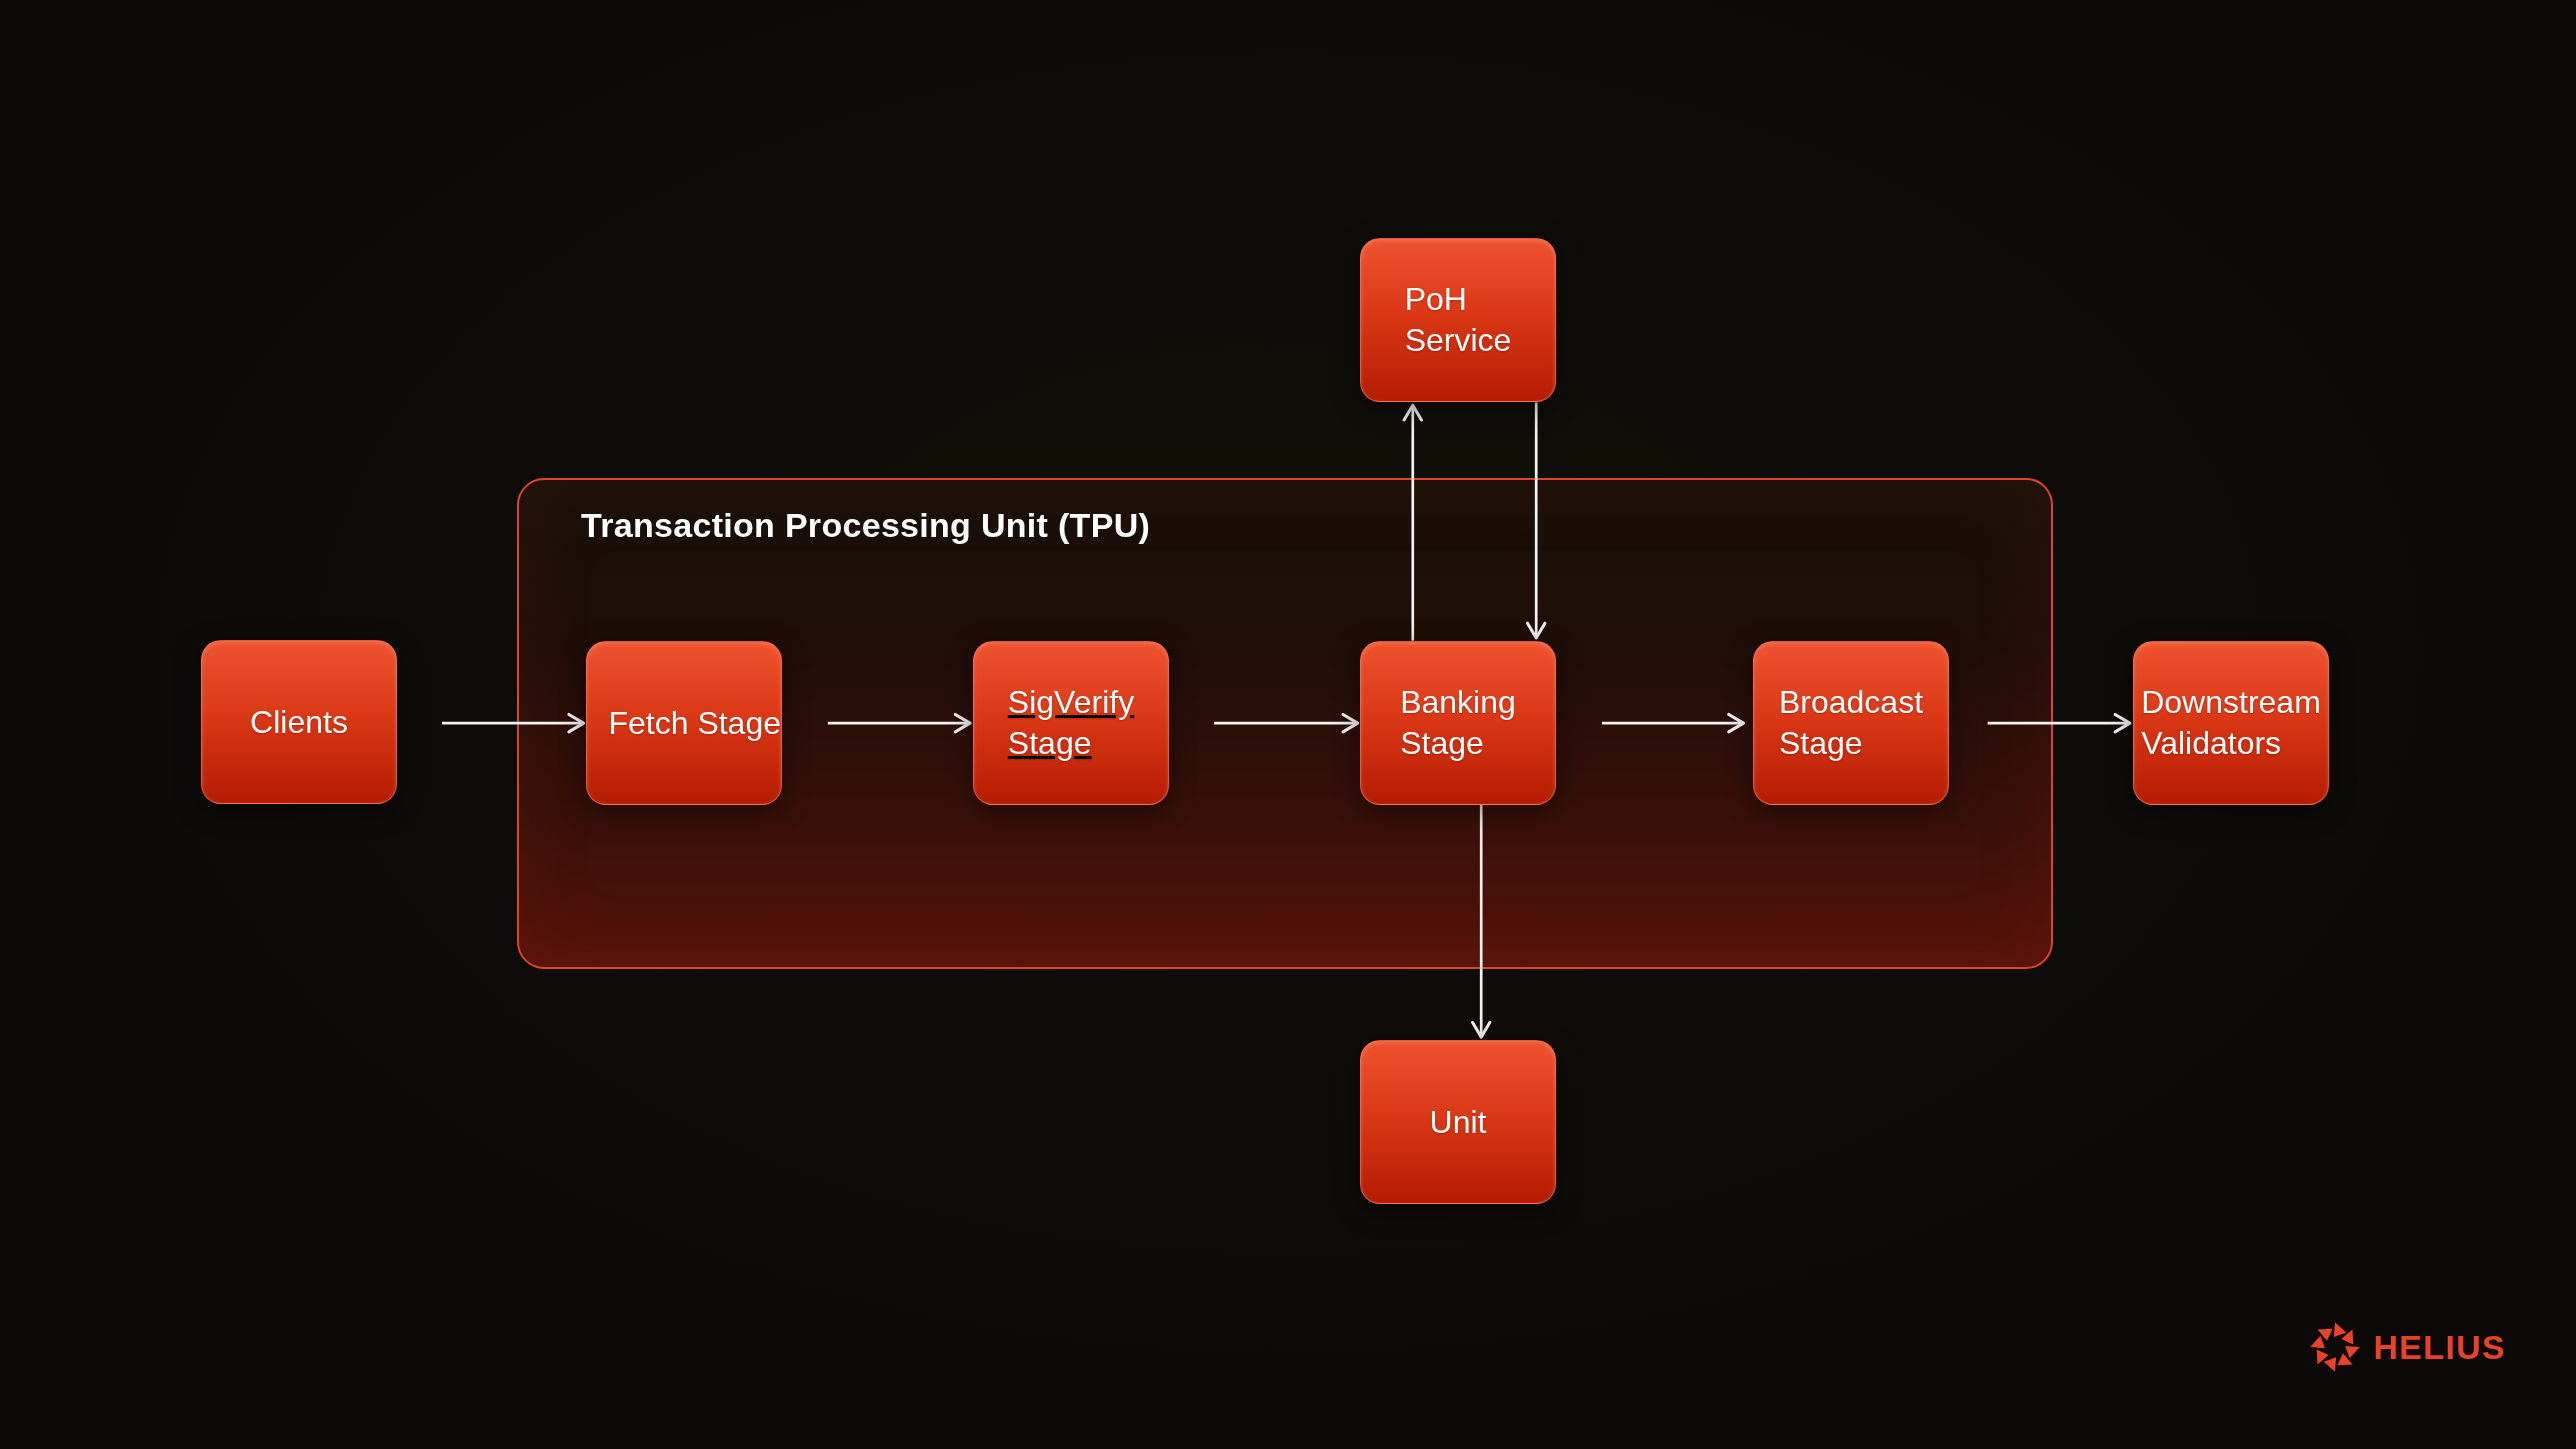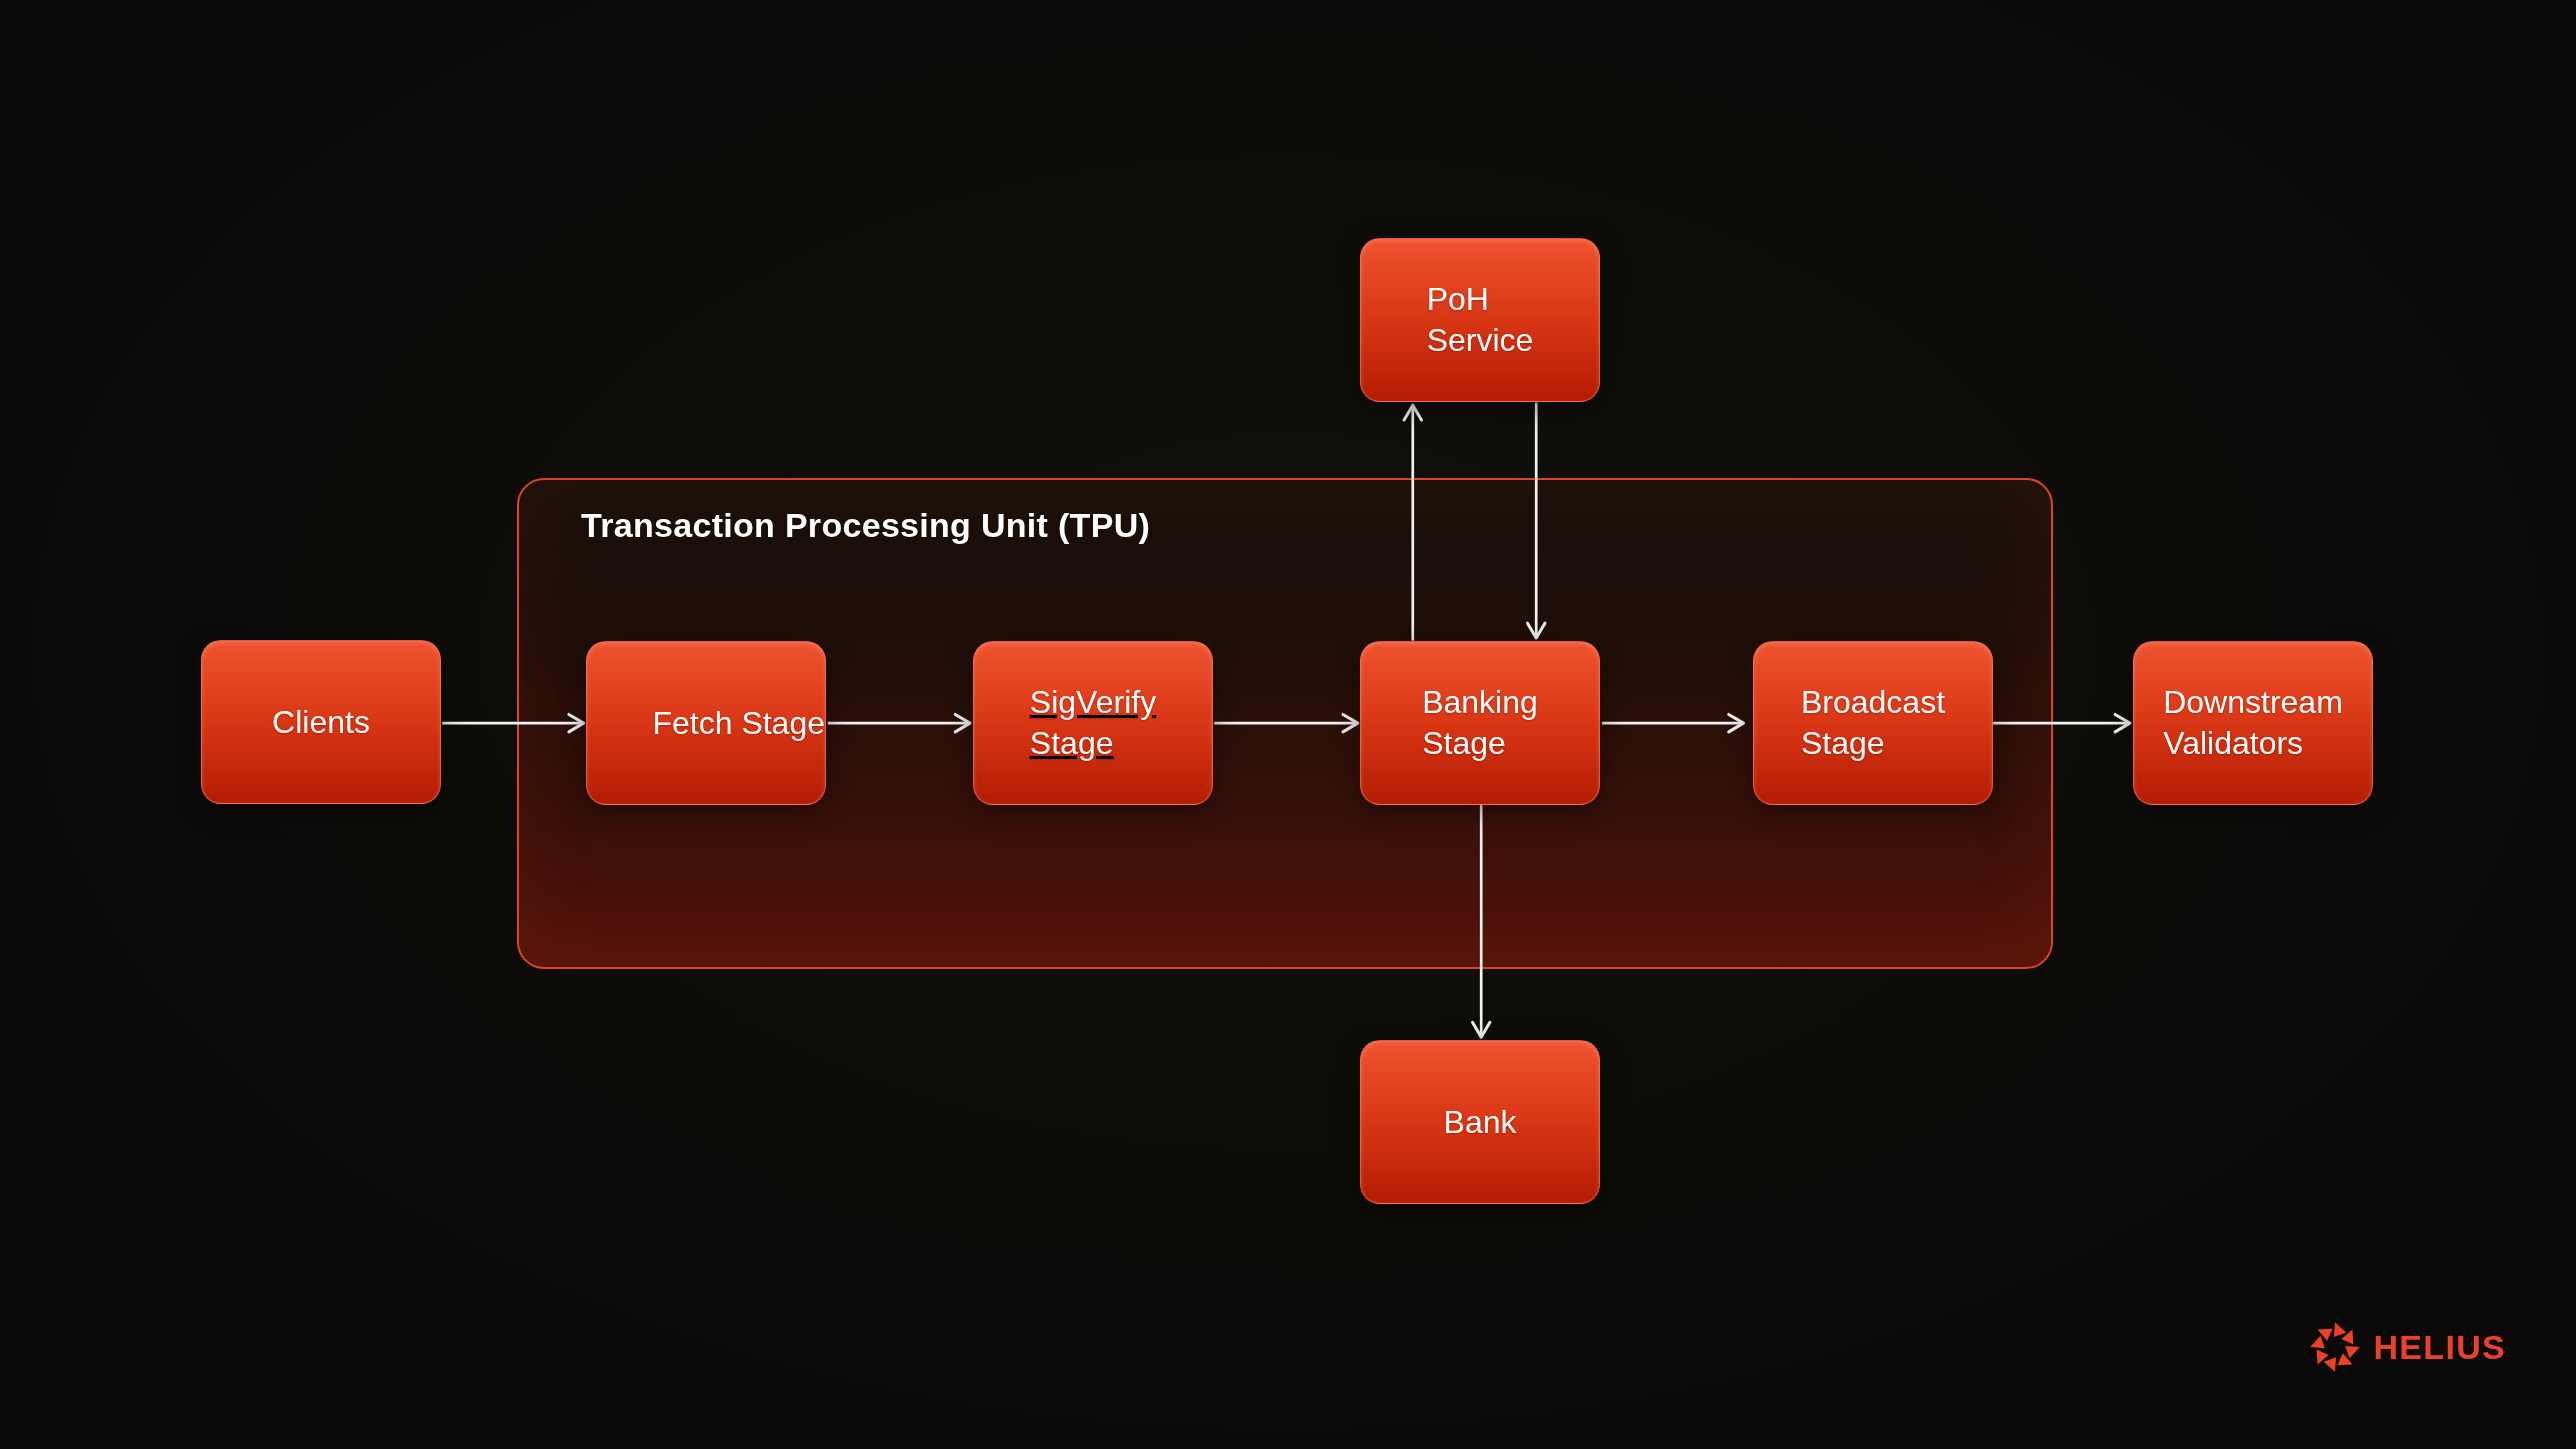--- a/index.html
+++ b/index.html
@@ -39,21 +39,21 @@
     font-size: 34px;
     font-weight: bold;
     letter-spacing: 0.3px;
     white-space: nowrap;
     margin-left: 35px;
   }
 
   
   .node {
     position: absolute;
-    width: 240px;
+    width: 196px;
     height: 164px;
     border-radius: 20px;
     box-sizing: border-box;
     background: linear-gradient(180deg, #ef5330 0%, #d93715 48%, #b51c03 100%);
     border: 1.3px solid rgba(255, 138, 99, 0.55);
     box-shadow: inset 0 2px 4px rgba(255, 200, 170, 0.25), 0 6.7px 27px rgba(0, 0, 0, 0.45);
     display: flex;
     align-items: center;
     justify-content: center;
   }
@@ -153,21 +153,21 @@
     <div class="node-label">Downstream
 Validators</div>
   </div>
 
   <div class="node node-poh">
     <div class="node-label">PoH
 Service</div>
   </div>
 
   <div class="node node-bank">
-    <div class="node-label">Bank</div>
+    <div class="node-label">Unit</div>
   </div>
 
   <div class="brand">
     <svg width="54" height="54" viewBox="0 0 48 48">
       <g fill="#ea4227" transform="translate(24,24)">
         <path d="M0,-22 L10,-13 L-1,-9 Z"></path>
         <path d="M0,-22 L10,-13 L-1,-9 Z" transform="rotate(45)"></path>
         <path d="M0,-22 L10,-13 L-1,-9 Z" transform="rotate(90)"></path>
         <path d="M0,-22 L10,-13 L-1,-9 Z" transform="rotate(135)"></path>
         <path d="M0,-22 L10,-13 L-1,-9 Z" transform="rotate(180)"></path>

